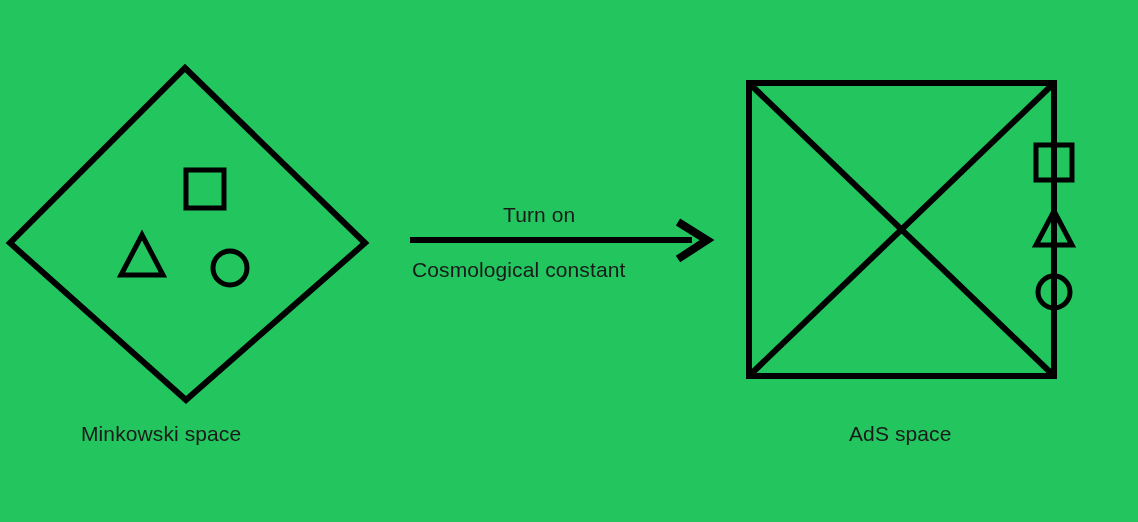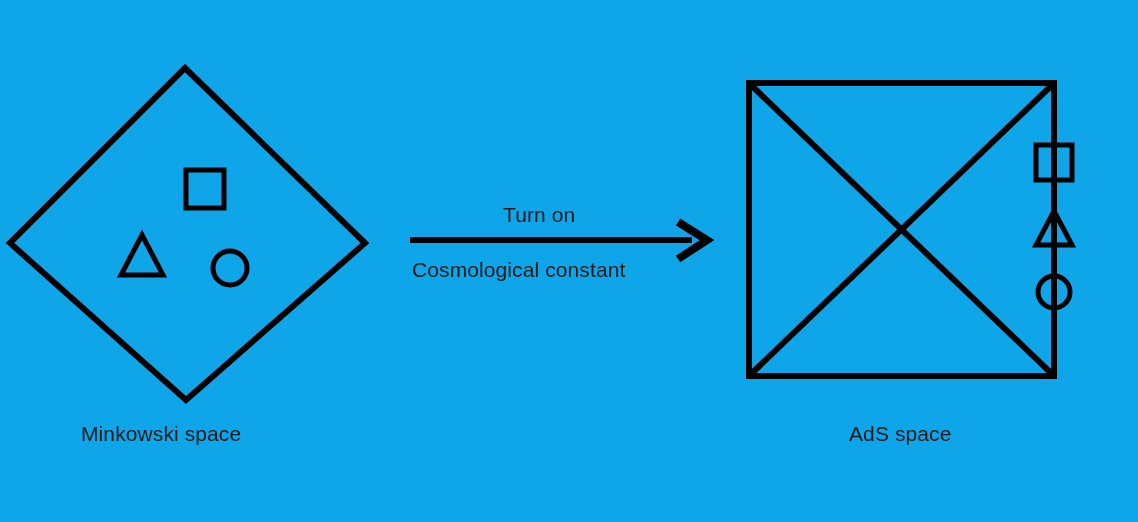--- a/index.html
+++ b/index.html
@@ -7,21 +7,21 @@
     padding: 0;
     background: #ffffff;
   }
   body {
     font-family: "Liberation Sans", sans-serif;
   }
   #canvas {
     position: relative;
     width: 1138px;
     height: 522px;
-    background: #0ea5e9;
+    background: #22c55e;
     overflow: hidden;
   }
   #figure-svg {
     position: absolute;
     left: 0;
     top: 0;
     width: 1138px;
     height: 522px;
     display: block;
   }

